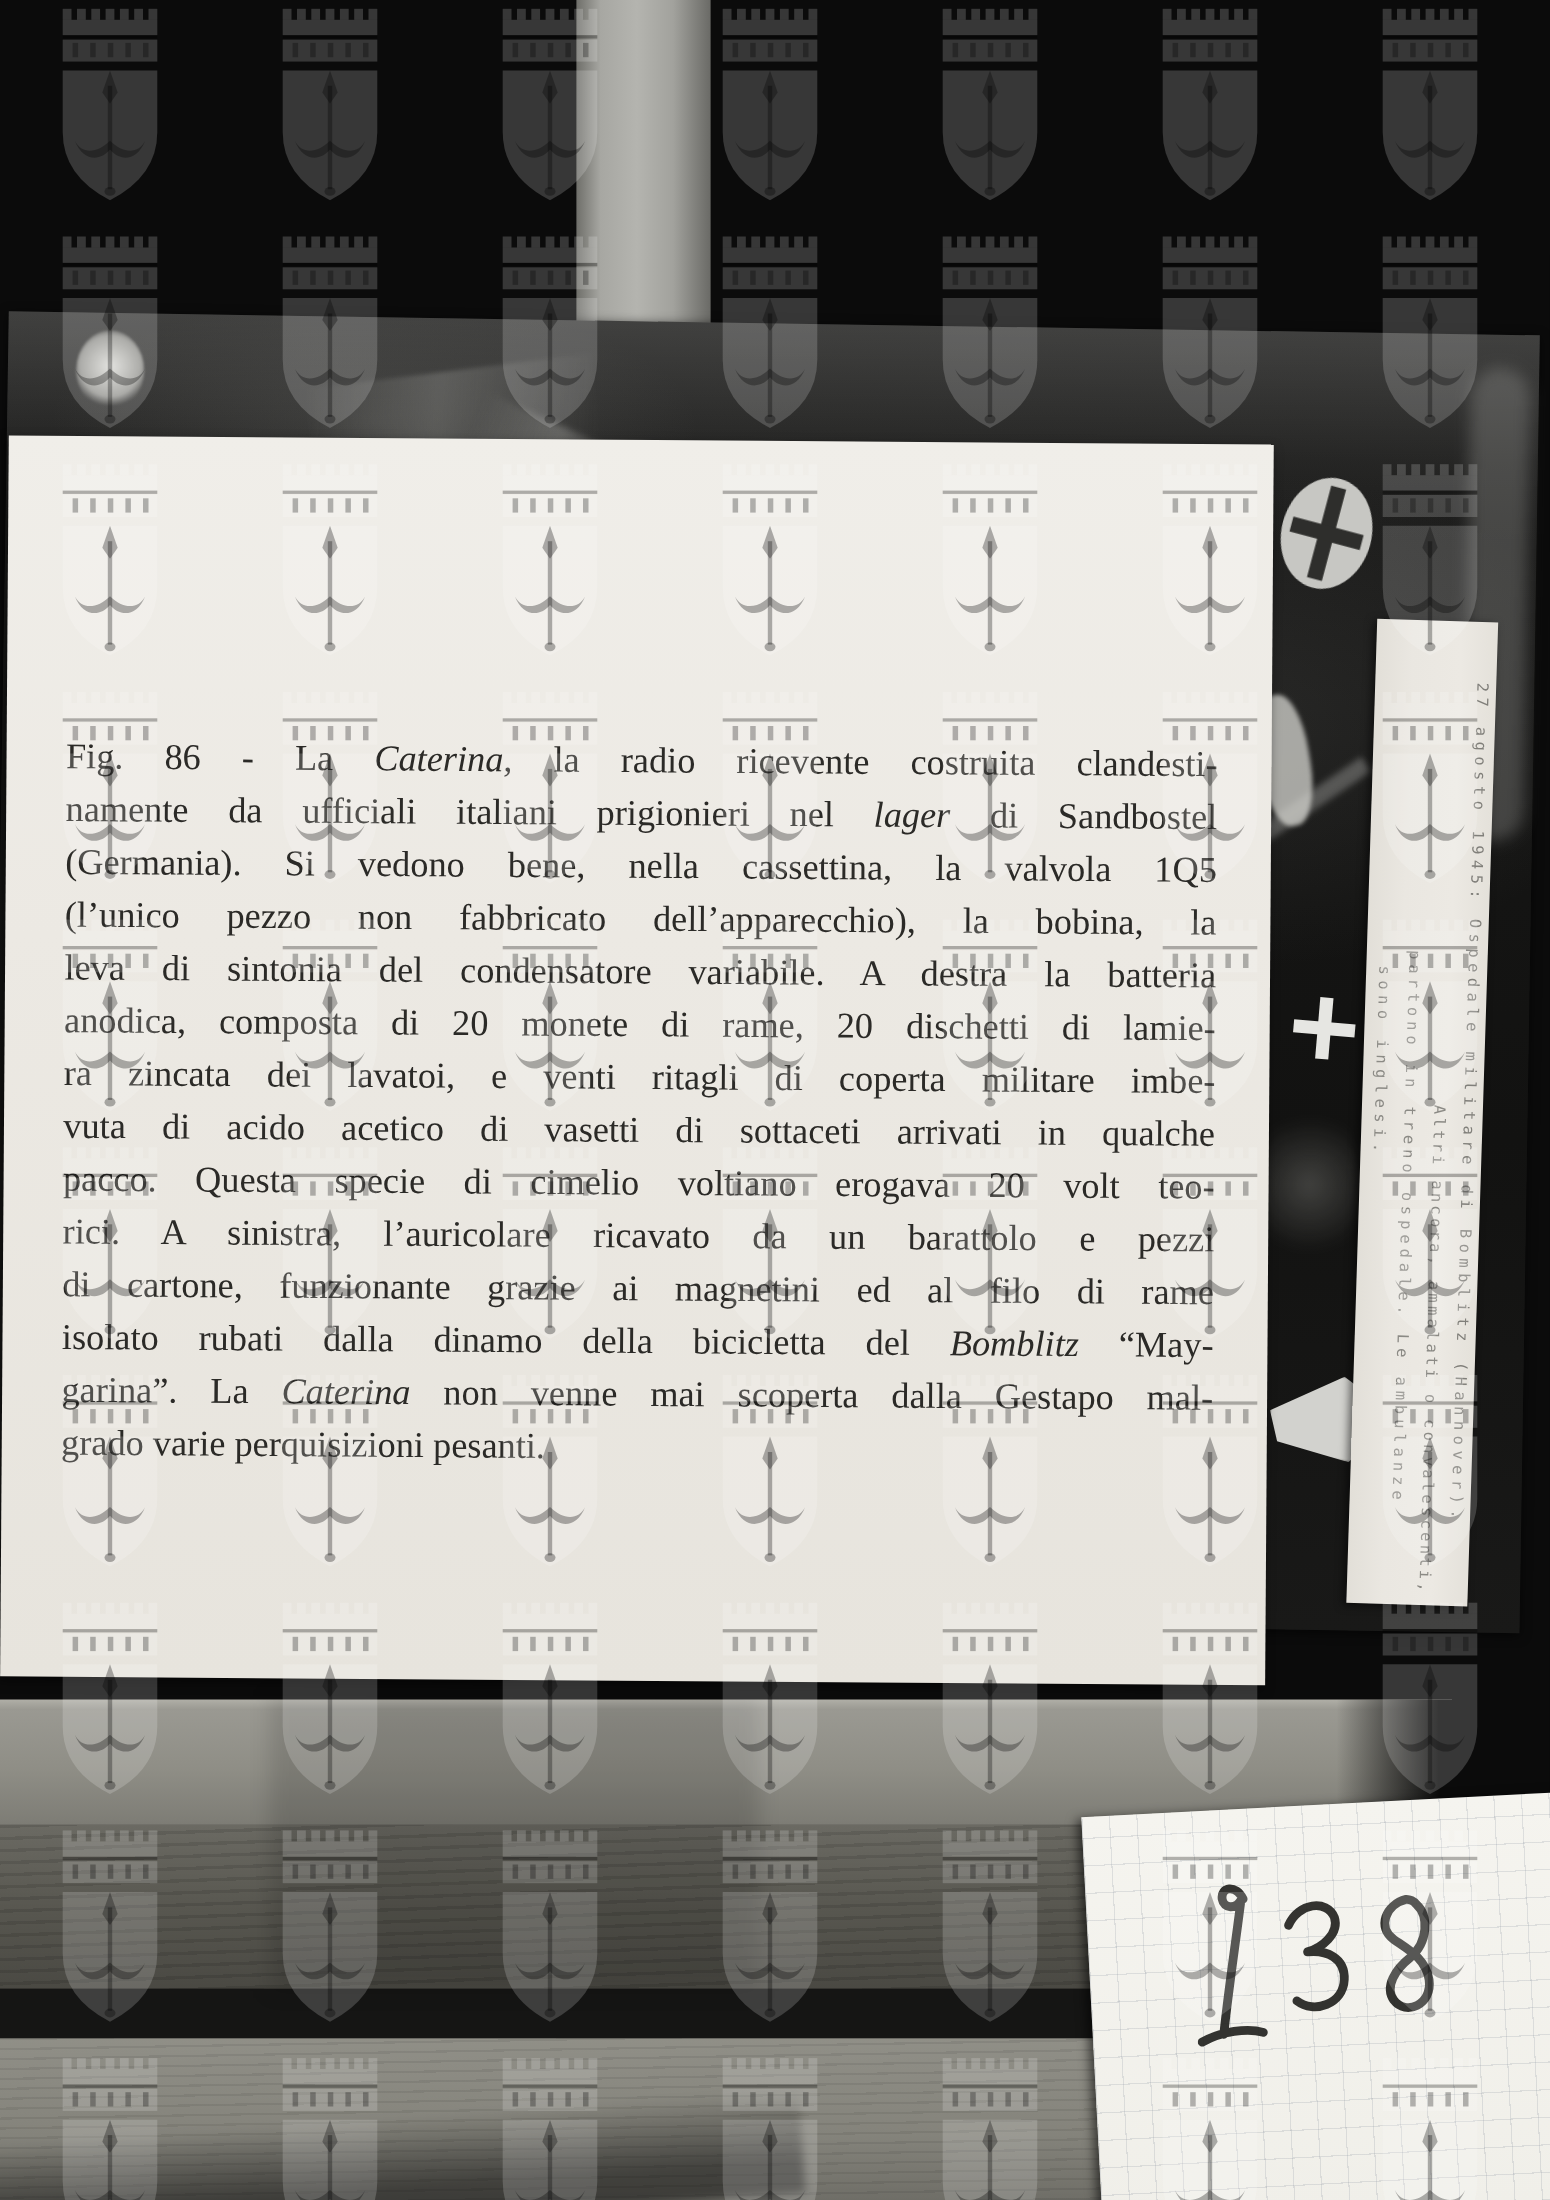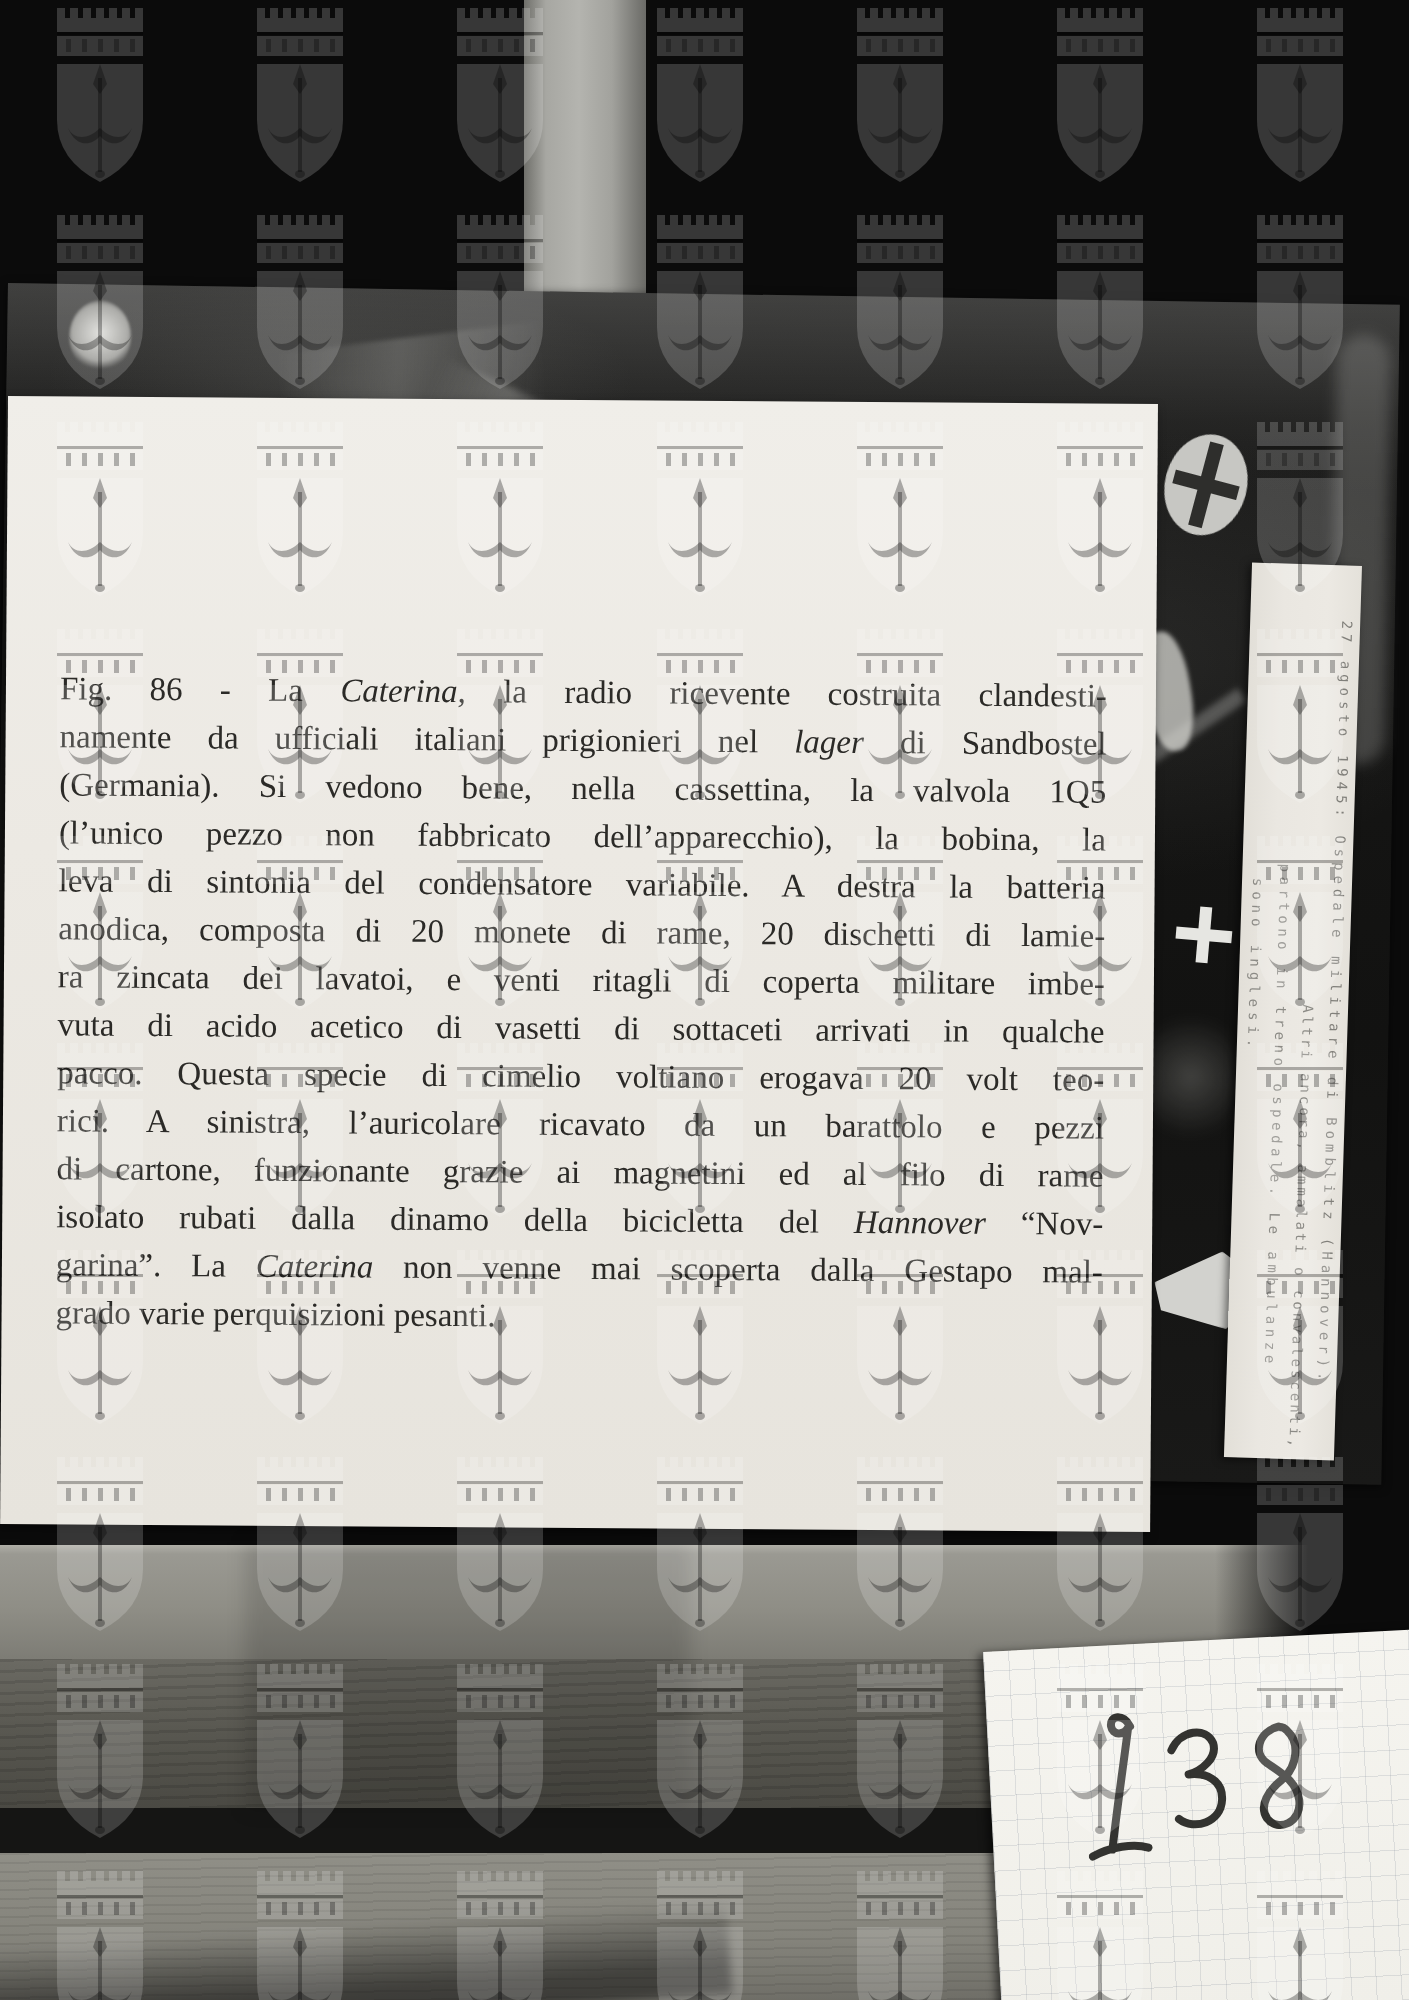--- a/index.html
+++ b/index.html
@@ -166,21 +166,21 @@
         <div class="cap-line"><span>namente da ufficiali italiani prigionieri nel </span><span class="it">lager</span><span> di Sandbostel</span></div>
         <div class="cap-line"><span>(Germania). Si vedono bene, nella cassettina, la valvola 1Q5</span></div>
         <div class="cap-line"><span>(l’unico pezzo non fabbricato dell’apparecchio), la bobina, la</span></div>
         <div class="cap-line"><span>leva di sintonia del condensatore variabile. A destra la batteria</span></div>
         <div class="cap-line"><span>anodica, composta di 20 monete di rame, 20 dischetti di lamie-</span></div>
         <div class="cap-line"><span>ra zincata dei lavatoi, e venti ritagli di coperta militare imbe-</span></div>
         <div class="cap-line"><span>vuta di acido acetico di vasetti di sottaceti arrivati in qualche</span></div>
         <div class="cap-line"><span>pacco. Questa specie di cimelio voltiano erogava 20 volt teo-</span></div>
         <div class="cap-line"><span>rici. A sinistra, l’auricolare ricavato da un barattolo e pezzi</span></div>
         <div class="cap-line"><span>di cartone, funzionante grazie ai magnetini ed al filo di rame</span></div>
-        <div class="cap-line"><span>isolato rubati dalla dinamo della bicicletta del </span><span class="it">Hannover</span><span> “Nov-</span></div>
+        <div class="cap-line"><span>isolato rubati dalla dinamo della bicicletta del </span><span class="it">Bomblitz</span><span> “May-</span></div>
         <div class="cap-line"><span>garina”. La </span><span class="it">Caterina</span><span> non venne mai scoperta dalla Gestapo mal-</span></div>
         <div class="cap-line cap-last"><span>grado varie perquisizioni pesanti.</span></div>
       </div>
   </div>
 
   <div class="side-strip">
     <div class="strip-line">27 agosto 1945:  Ospedale militare di Bomblitz (Hannover).</div>
     <div class="strip-line">Altri ancora, ammalati o convalescenti,</div>
     <div class="strip-line">partono in treno ospedale. Le ambulanze</div>
     <div class="strip-line">sono inglesi.</div>

